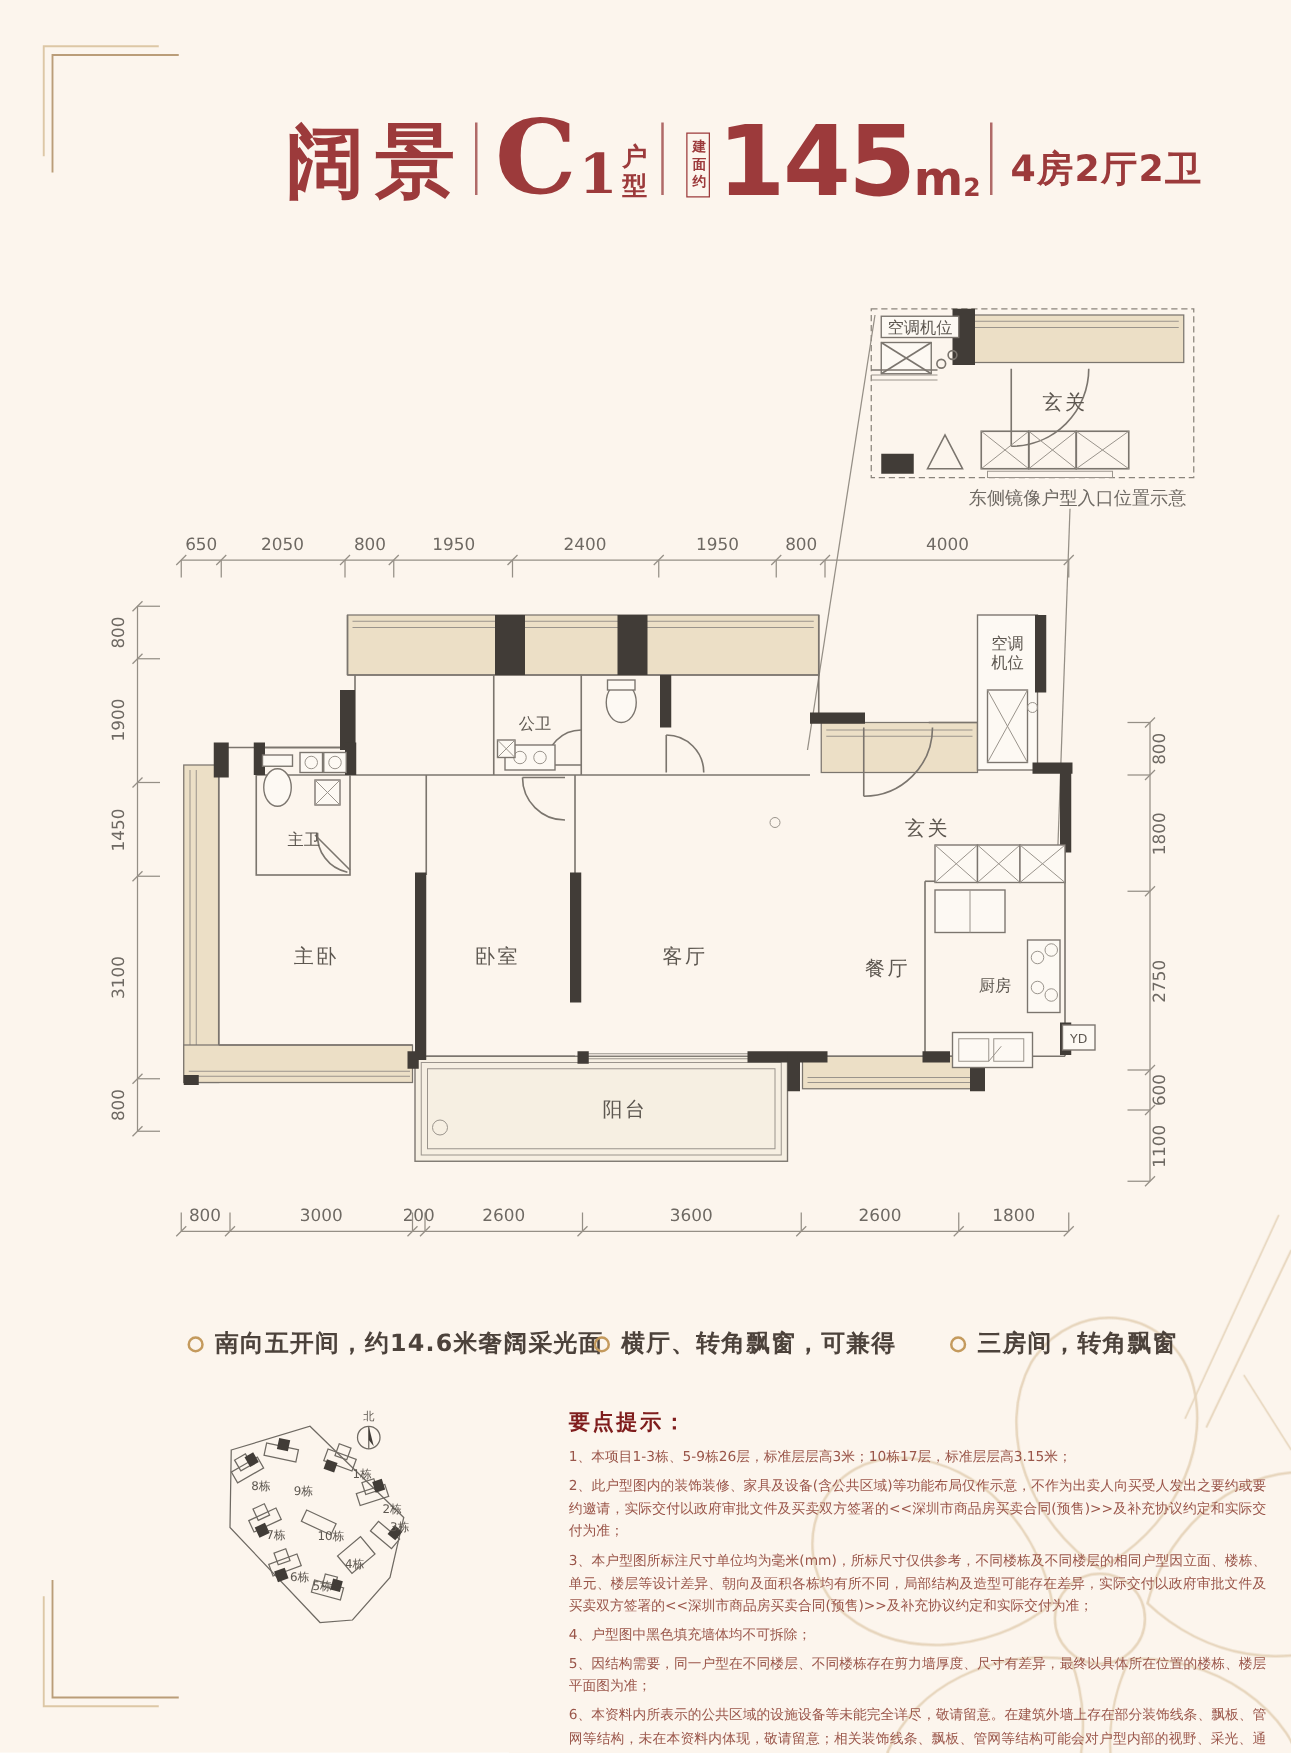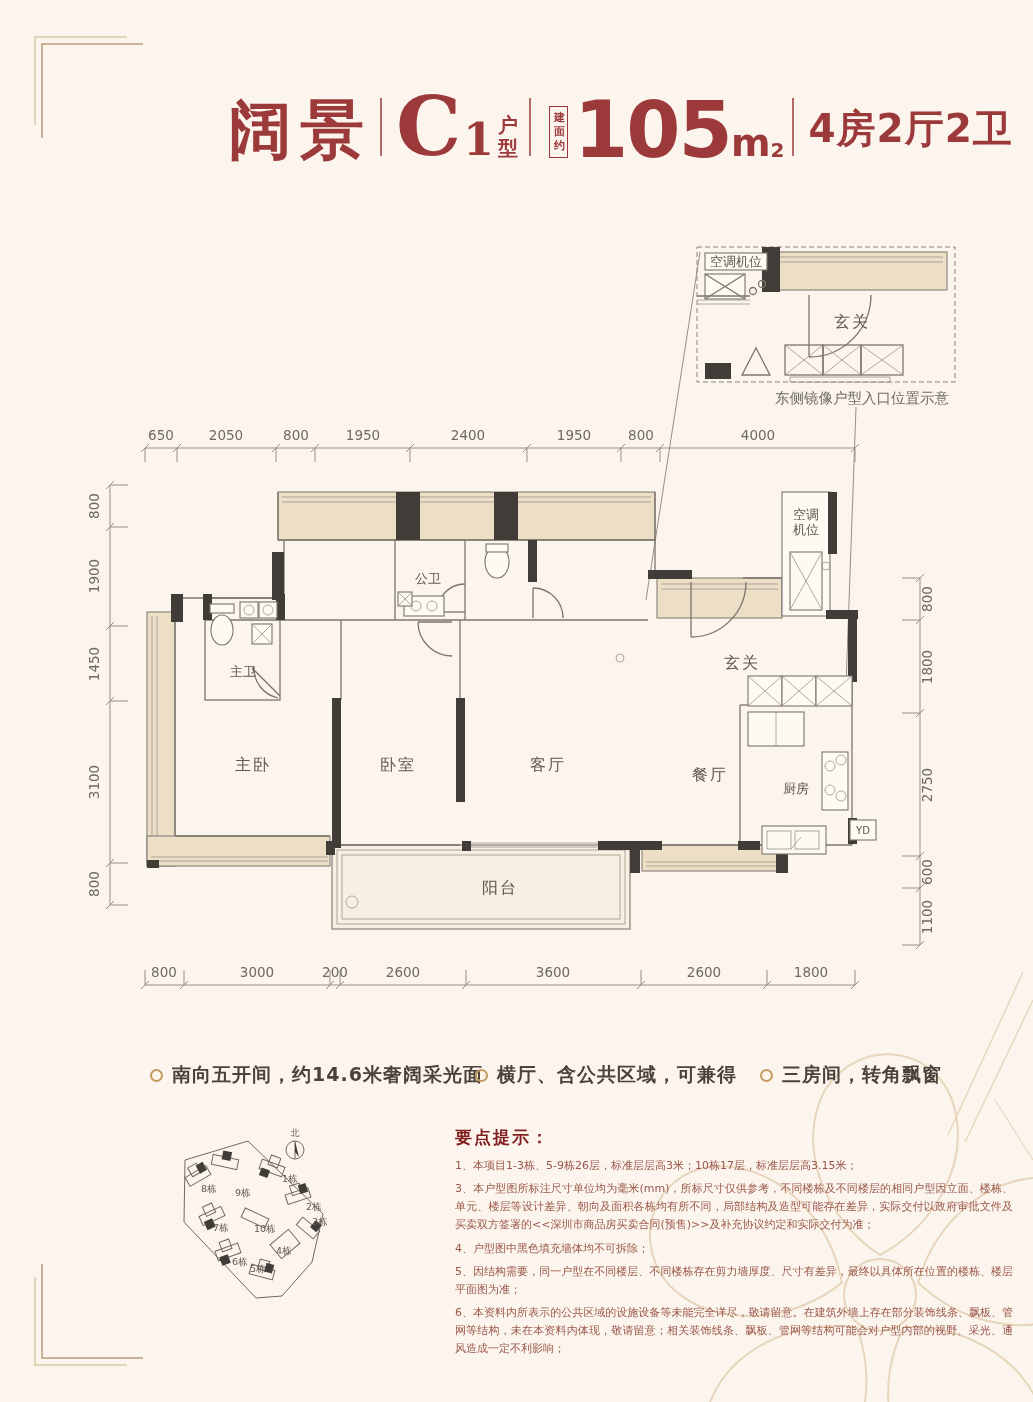--- a/index.html
+++ b/index.html
@@ -12,21 +12,21 @@
   .title{position:absolute;left:228px;top:92px;display:flex;align-items:flex-end;color:#9c3a3b;z-index:3;}
   .t-name{font-family:"DejaVu Serif","Liberation Serif",serif;font-weight:bold;font-size:64px;line-height:1;letter-spacing:8px;}
   .t-sep{width:2px;height:58px;background:#b06a68;margin:0 14px 6px 8px;}
   .t-c{font-family:"DejaVu Serif","Liberation Serif",serif;font-weight:bold;font-size:82px;line-height:.85;}
   .t-one{font-family:"DejaVu Serif","Liberation Serif",serif;font-weight:bold;font-size:44px;line-height:1;margin:0 2px 0 2px;}
   .t-stack{display:inline-block;width:1.15em;font-size:20px;line-height:1.15;word-break:break-all;font-weight:bold;margin:0 0 2px 2px;}
   .t-areabox{display:inline-block;width:1.2em;font-size:11px;line-height:1.25;word-break:break-all;border:1.5px solid #9c3a3b;padding:4px 2px;text-align:right;font-weight:bold;margin:0 6px 4px 4px;}
   .t-num{font-size:78px;font-weight:bold;line-height:.8;letter-spacing:-2px;}
   .t-unit{font-size:38px;font-weight:bold;line-height:1;}
   .t-sup{font-size:20px;font-weight:bold;vertical-align:28px;}
-  .t-rooms{font-size:39px;font-weight:bold;margin-bottom:6px;letter-spacing:1px;}
+  .t-rooms{font-size:29px;font-weight:bold;margin-bottom:6px;letter-spacing:1px;}
 
   
   .features{position:absolute;left:0;top:1062px;width:1033px;height:30px;z-index:3;}
   .feat{position:absolute;display:flex;align-items:center;color:#4c423b;font-size:19px;font-weight:bold;letter-spacing:1px;white-space:nowrap;}
   .feat .dot{width:9px;height:9px;border:2.5px solid #c49a5d;border-radius:50%;margin-right:9px;flex:none;}
   .feat1{left:150px;} .feat2{left:475px;} .feat3{left:760px;}
 
   
   .notes{position:absolute;left:455px;top:1126px;width:558px;z-index:3;}
   .notes h3{margin:0 0 8px 0;font-size:17px;color:#7f1d1d;letter-spacing:2px;}
@@ -436,45 +436,46 @@
 </svg>
 
 <header class="title">
   <span class="t-name">阔景</span>
   <span class="t-sep"></span>
   <span class="t-c">C</span>
   <span class="t-one">1</span>
   <span class="t-stack">户型</span>
   <span class="t-sep"></span>
   <span class="t-areabox">建面约</span>
-  <span class="t-num">105</span>
+  <span class="t-num">145</span>
   <span class="t-unit">m</span>
       <span class="t-sup">2</span>
   <span class="t-sep"></span>
   <span class="t-rooms">4房2厅2卫</span>
 </header>
 
 <div class="features">
   <span class="feat feat1">
         <span class="dot"></span>
         <span>南向五开间，约14.6米奢阔采光面</span>
       </span>
   <span class="feat feat2">
         <span class="dot"></span>
-        <span>横厅、含公共区域，可兼得</span>
+        <span>横厅、转角飘窗，可兼得</span>
       </span>
   <span class="feat feat3">
         <span class="dot"></span>
         <span>三房间，转角飘窗</span>
       </span>
 </div>
 
 <div class="notes">
   <h3>要点提示：</h3>
   <p>1、本项目1-3栋、5-9栋26层，标准层层高3米；10栋17层，标准层层高3.15米；</p>
+  <p>2、此户型图内的装饰装修、家具及设备(含公共区域)等功能布局仅作示意，不作为出卖人向买受人发出之要约或要约邀请，实际交付以政府审批文件及买卖双方签署的&lt;&lt;深圳市商品房买卖合同(预售)&gt;&gt;及补充协议约定和实际交付为准；</p>
   <p>3、本户型图所标注尺寸单位均为毫米(mm)，所标尺寸仅供参考，不同楼栋及不同楼层的相同户型因立面、楼栋、单元、楼层等设计差异、朝向及面积各栋均有所不同，局部结构及造型可能存在差异，实际交付以政府审批文件及买卖双方签署的&lt;&lt;深圳市商品房买卖合同(预售)&gt;&gt;及补充协议约定和实际交付为准；</p>
   <p>4、户型图中黑色填充墙体均不可拆除；</p>
   <p>5、因结构需要，同一户型在不同楼层、不同楼栋存在剪力墙厚度、尺寸有差异，最终以具体所在位置的楼栋、楼层平面图为准；</p>
   <p>6、本资料内所表示的公共区域的设施设备等未能完全详尽，敬请留意。在建筑外墙上存在部分装饰线条、飘板、管网等结构，未在本资料内体现，敬请留意；相关装饰线条、飘板、管网等结构可能会对户型内部的视野、采光、通风造成一定不利影响；</p>
 
 </div>
 
 </div>
 
 </body></html>

